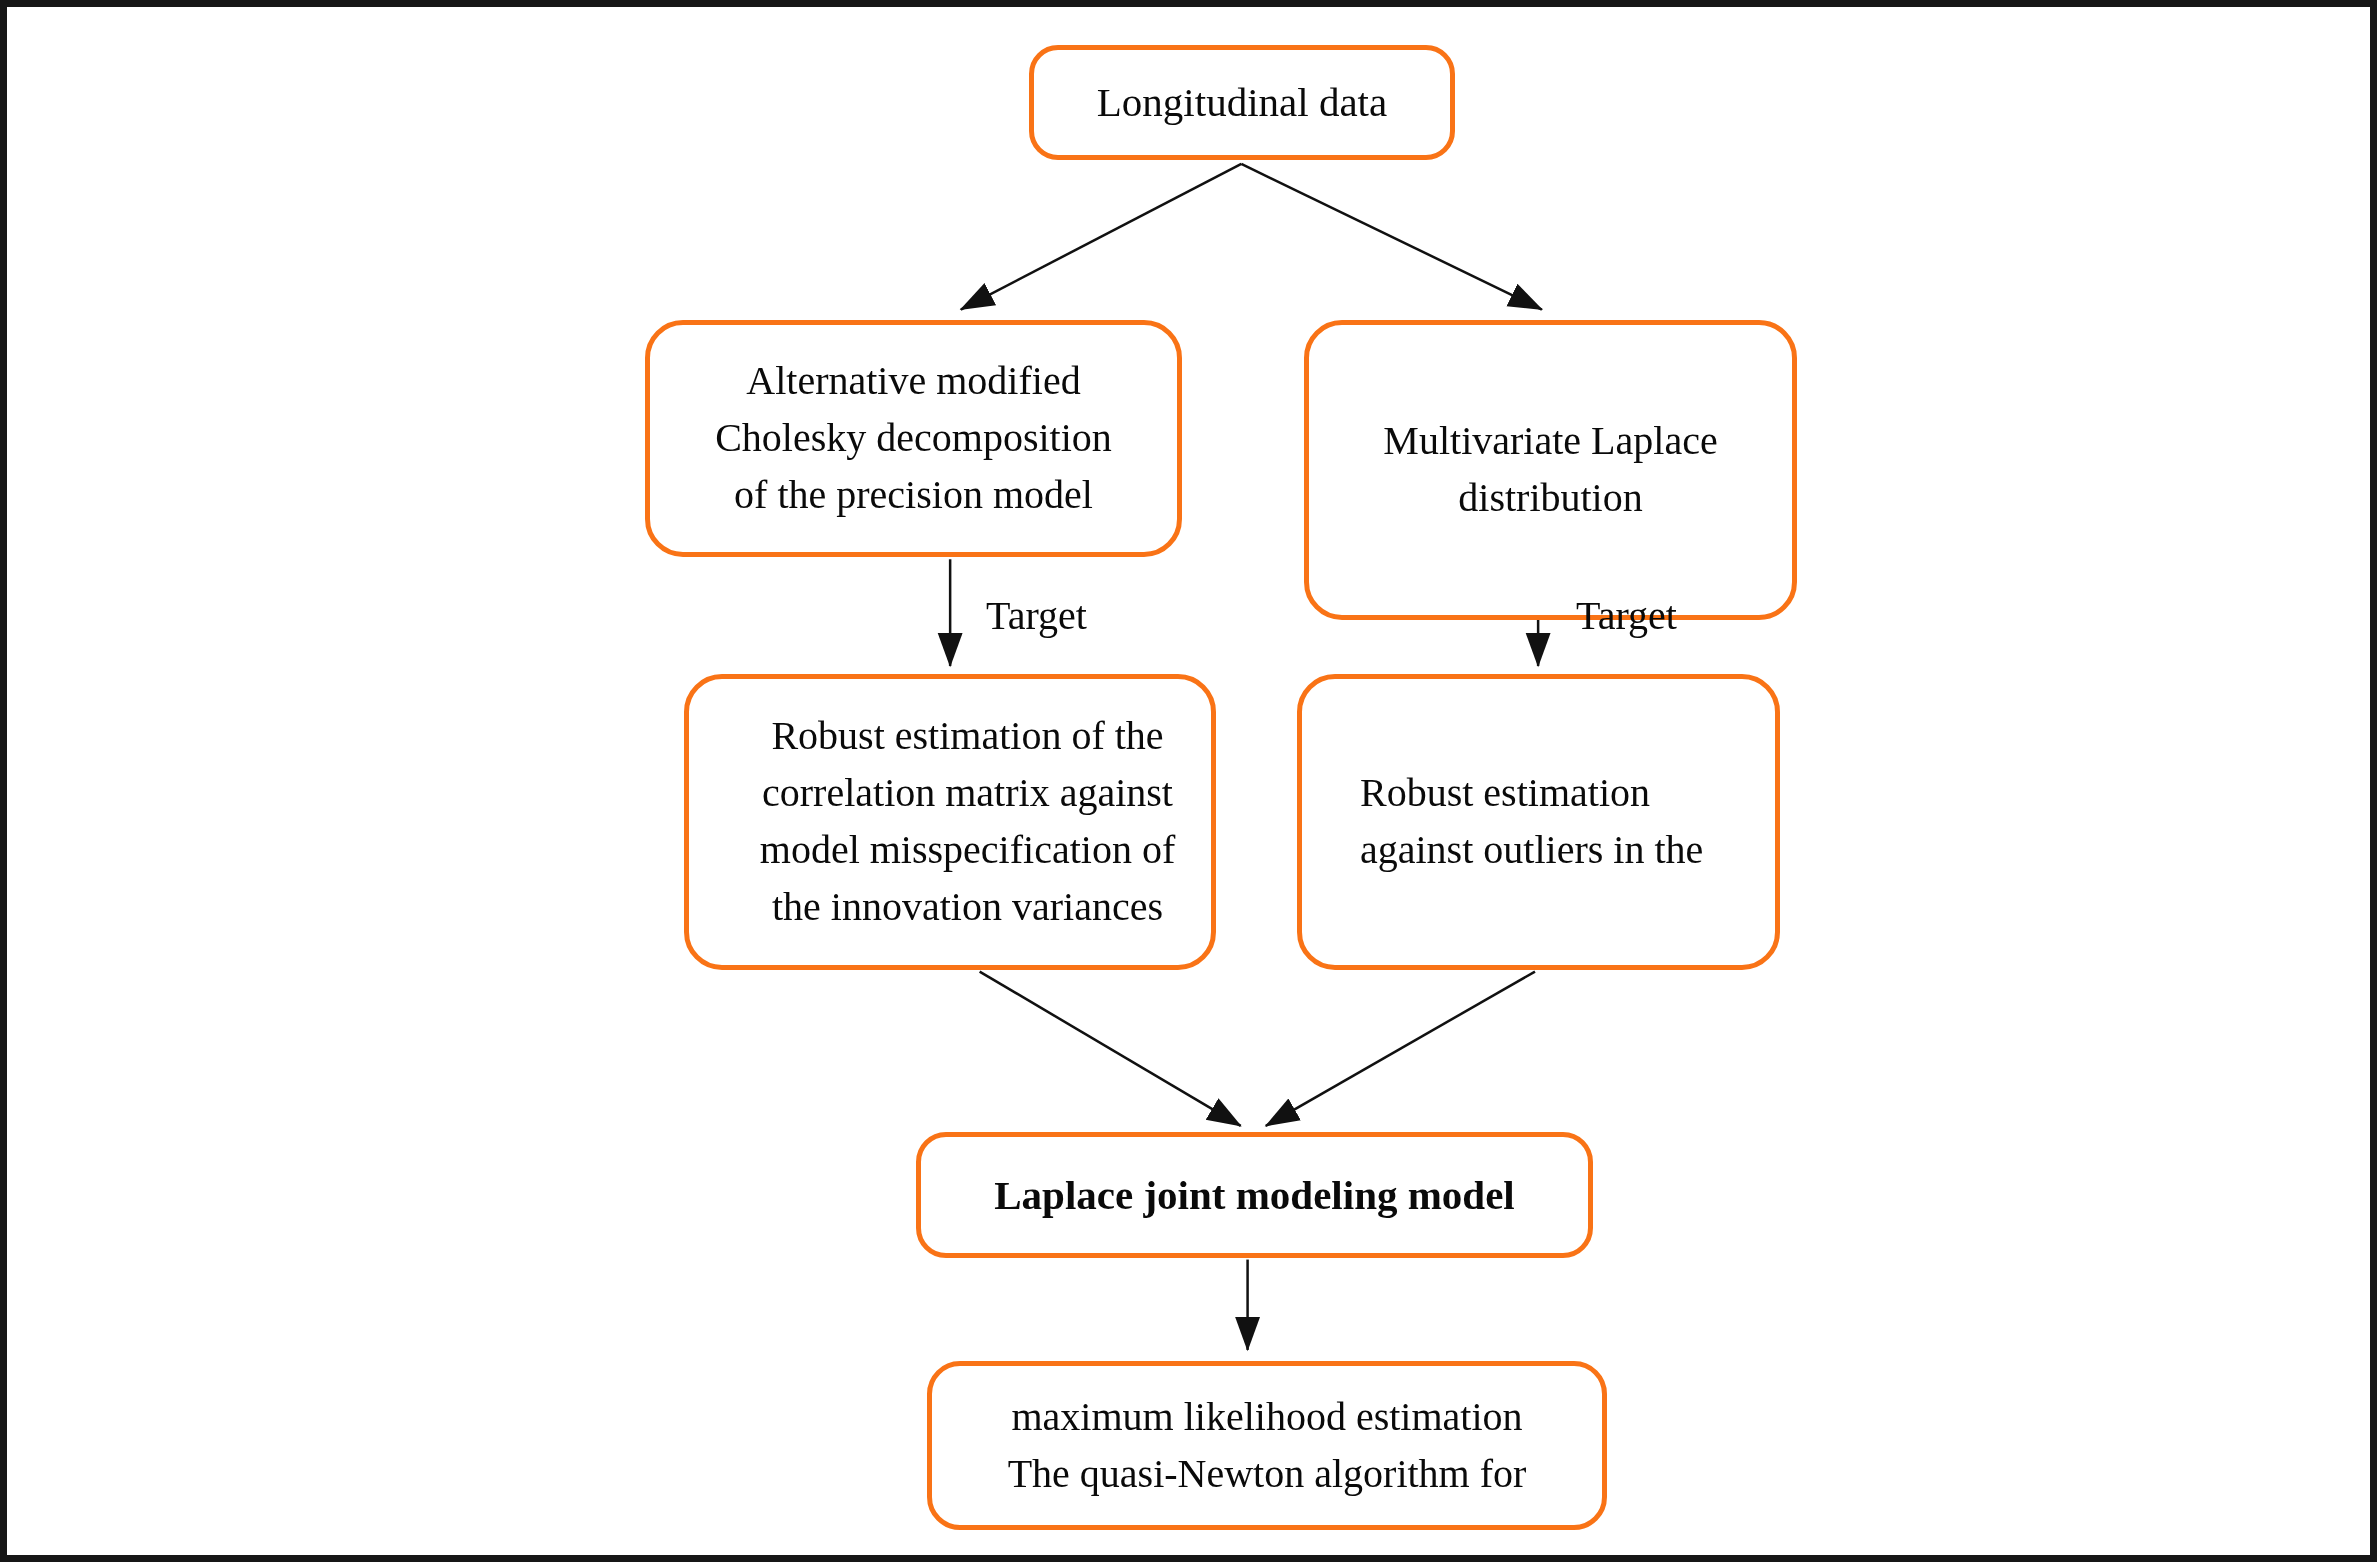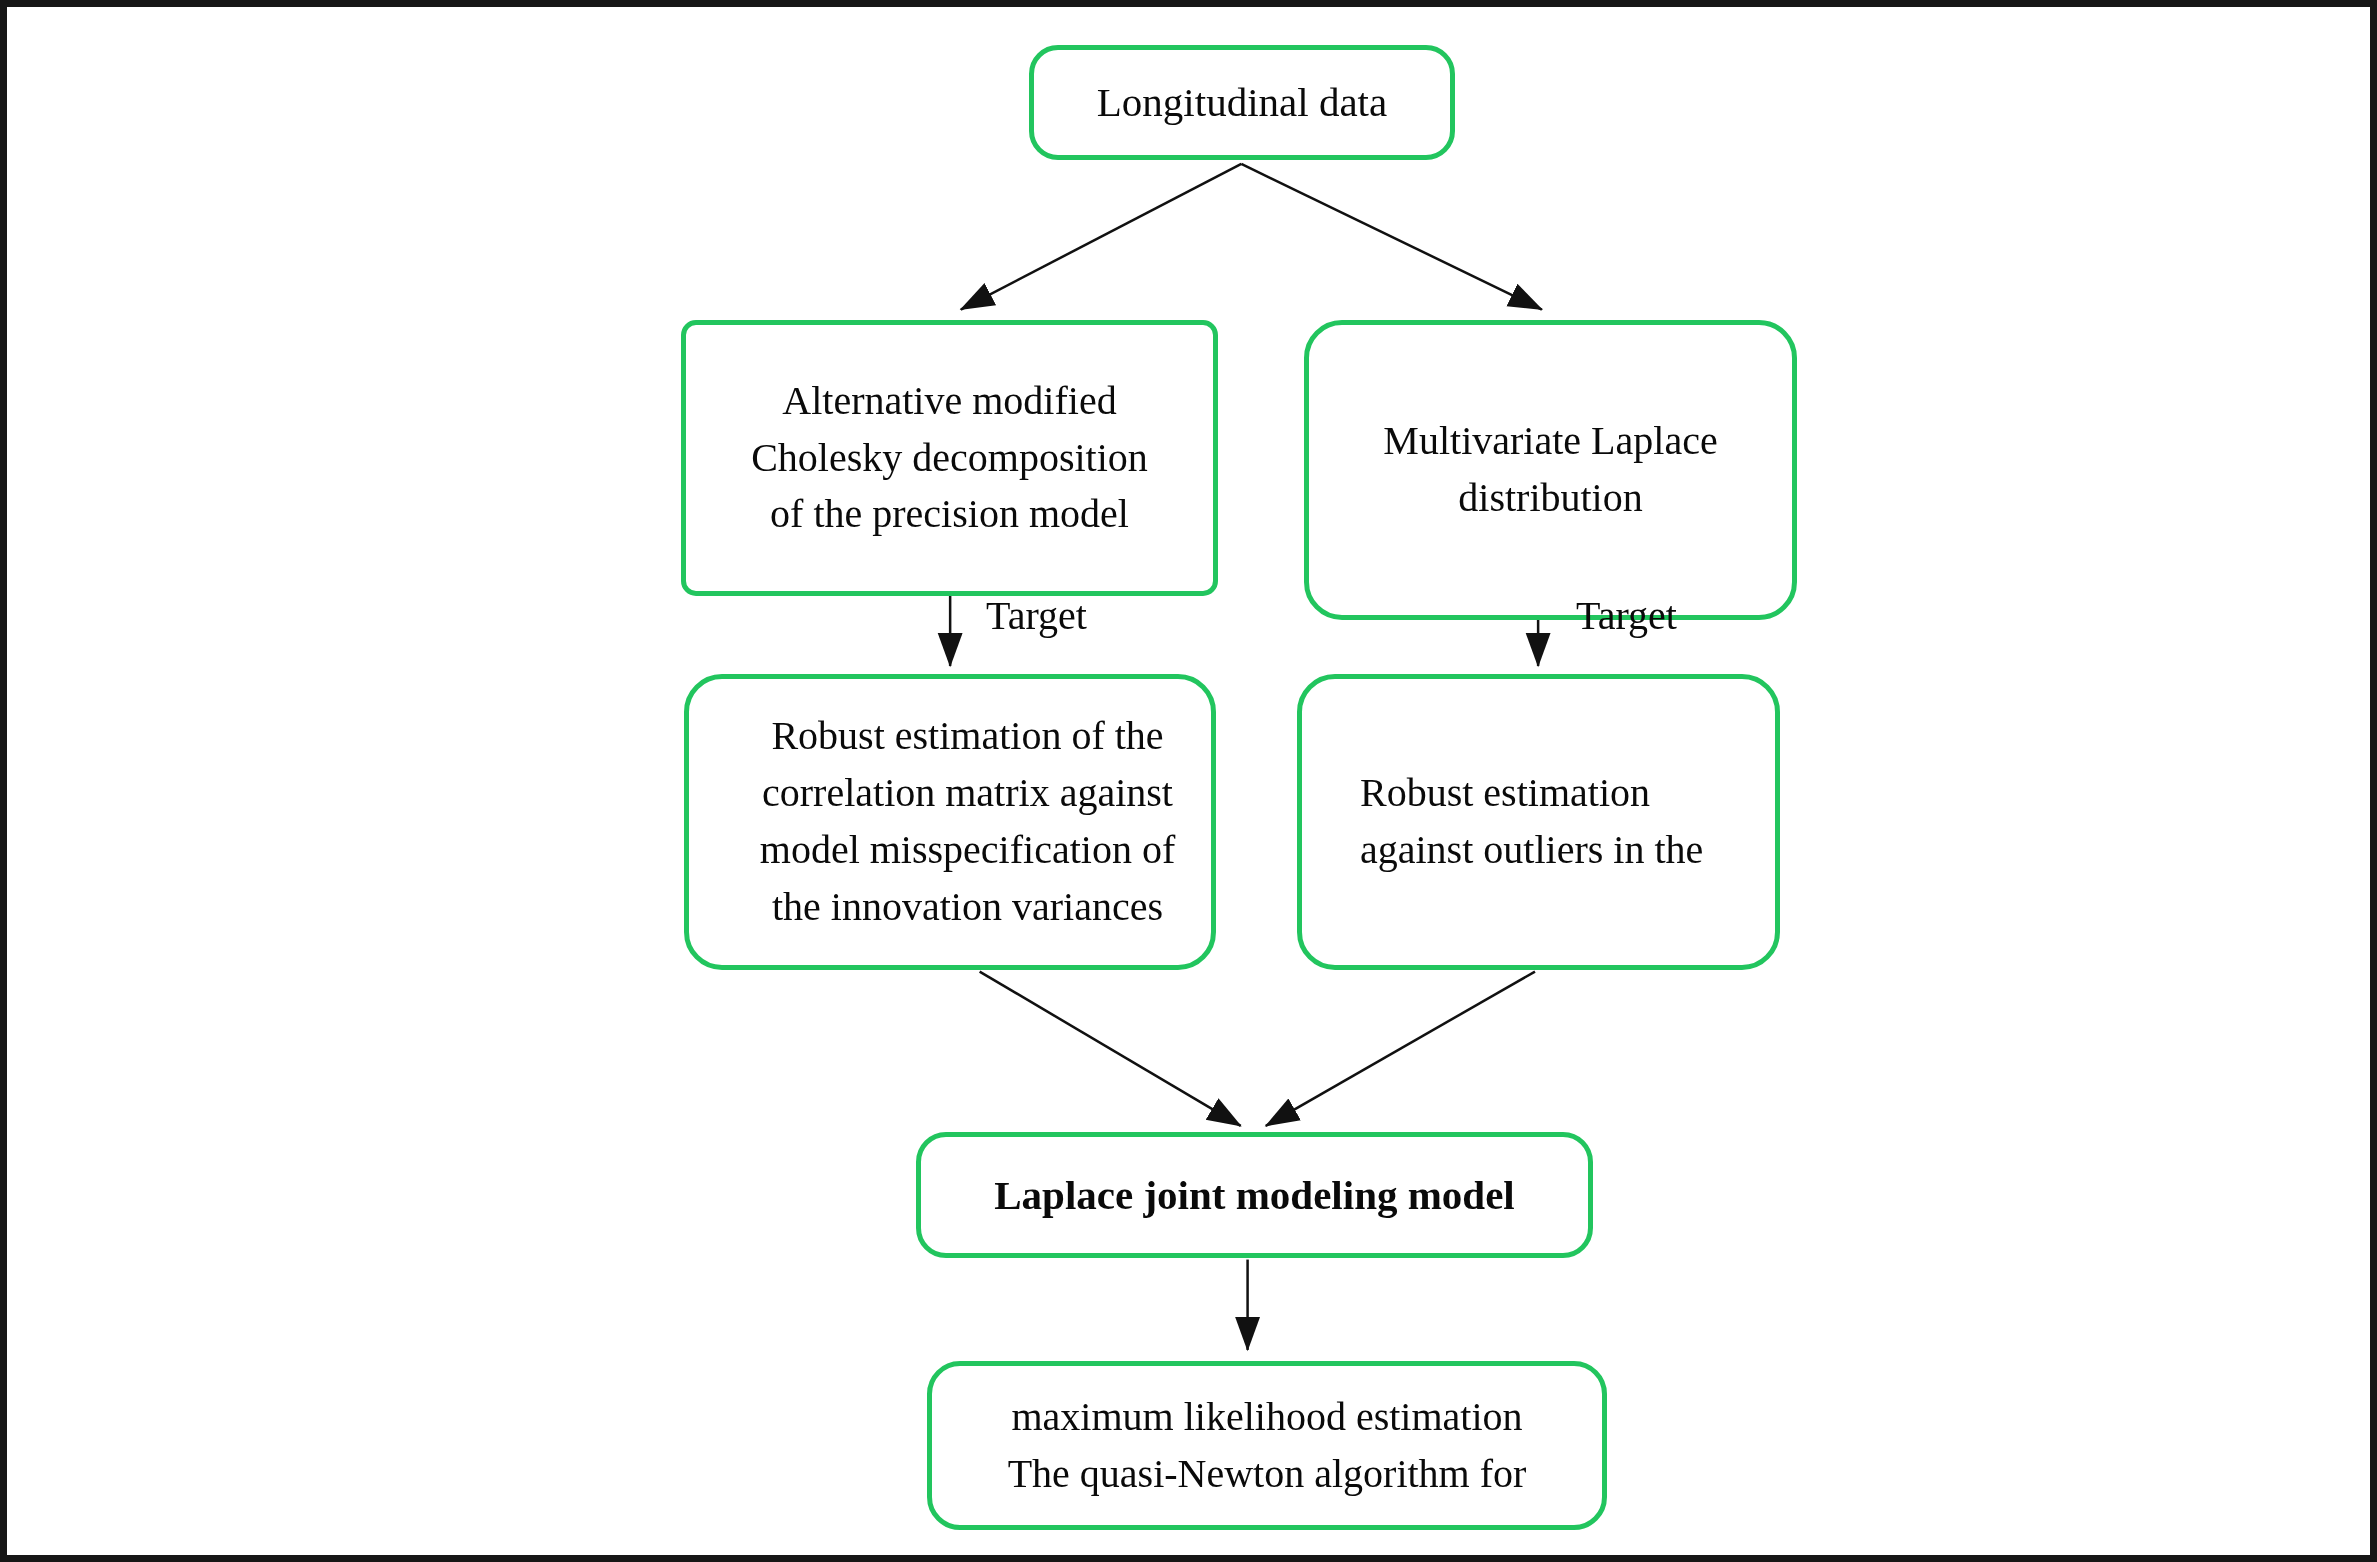--- a/index.html
+++ b/index.html
@@ -13,30 +13,30 @@
     color:#0a0a0a;
     overflow:hidden;
   }
   svg.edges{
     position:absolute;left:0;top:0;width:2377px;height:1562px;
     pointer-events:none;
   }
   svg.edges line{stroke:#111111;stroke-width:4;}
   .box{
     position:absolute;
-    border:5px solid #22c55e;
+    border:5px solid #f97316;
     border-radius:38px;
     background:#ffffff;
     display:flex;align-items:center;justify-content:center;
     text-align:center;
     font-size:40px;line-height:1.42;
   }
   .label .ln{display:block;}
   .n-top   {left:1022px;top:38px;  width:426px; height:115px;border-radius:29px;font-size:41px;}
-  .n-r2l   {left:674px;top:313px; width:537px; height:276px;border-radius:15px;}
+  .n-r2l   {left:638px;top:313px; width:537px; height:237px;}
   .n-r2r   {left:1297px;top:313px; width:493px; height:300px;}
   .n-r3l   {left:677px;top:667px;width:532px; height:296px;padding-left:35px;}
   .n-r3r   {left:1290px;top:667px;width:483px; height:296px;
             justify-content:flex-start;text-align:left;padding-left:58px;}
   .n-joint {left:909px;top:1125px;width:677px;height:126px;border-radius:30px;font-size:41px;font-weight:bold;}
   .n-bot   {left:920px;top:1354px;width:680px;height:169px;border-radius:33px;}
   .target-label{
     position:absolute;font-size:40px;line-height:1;
   }
   .t-left {left:979px;top:589px;}

